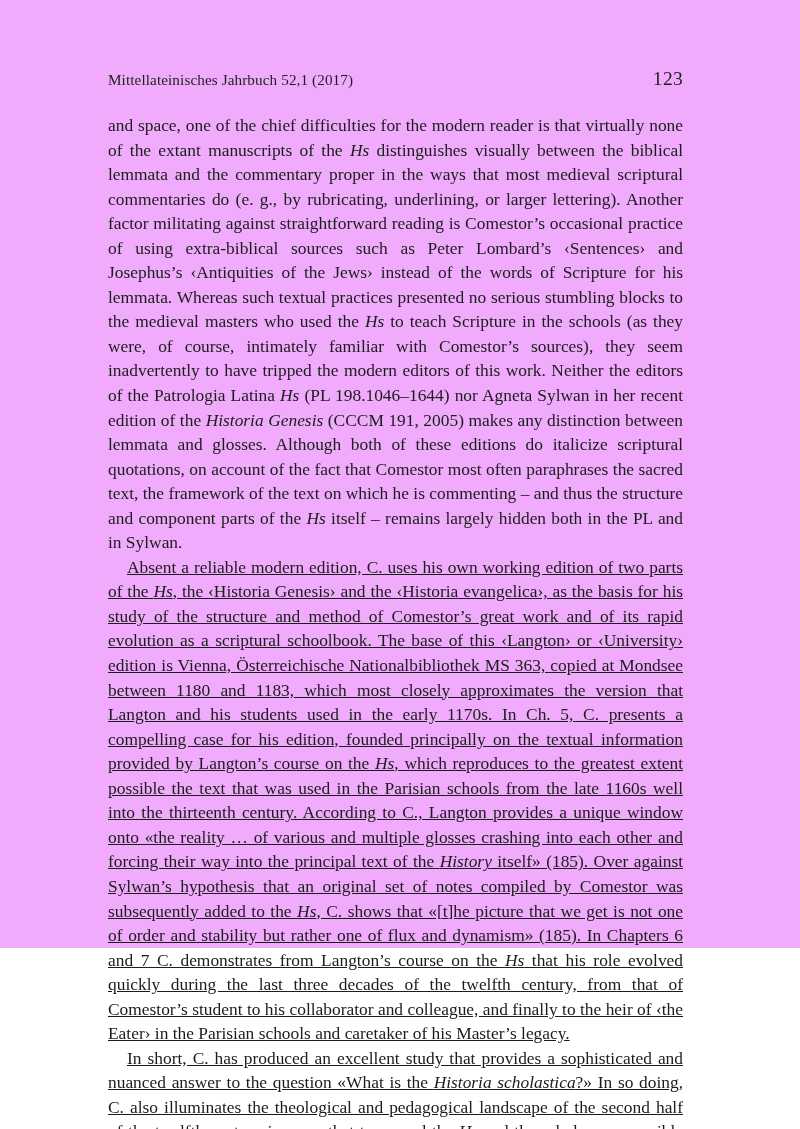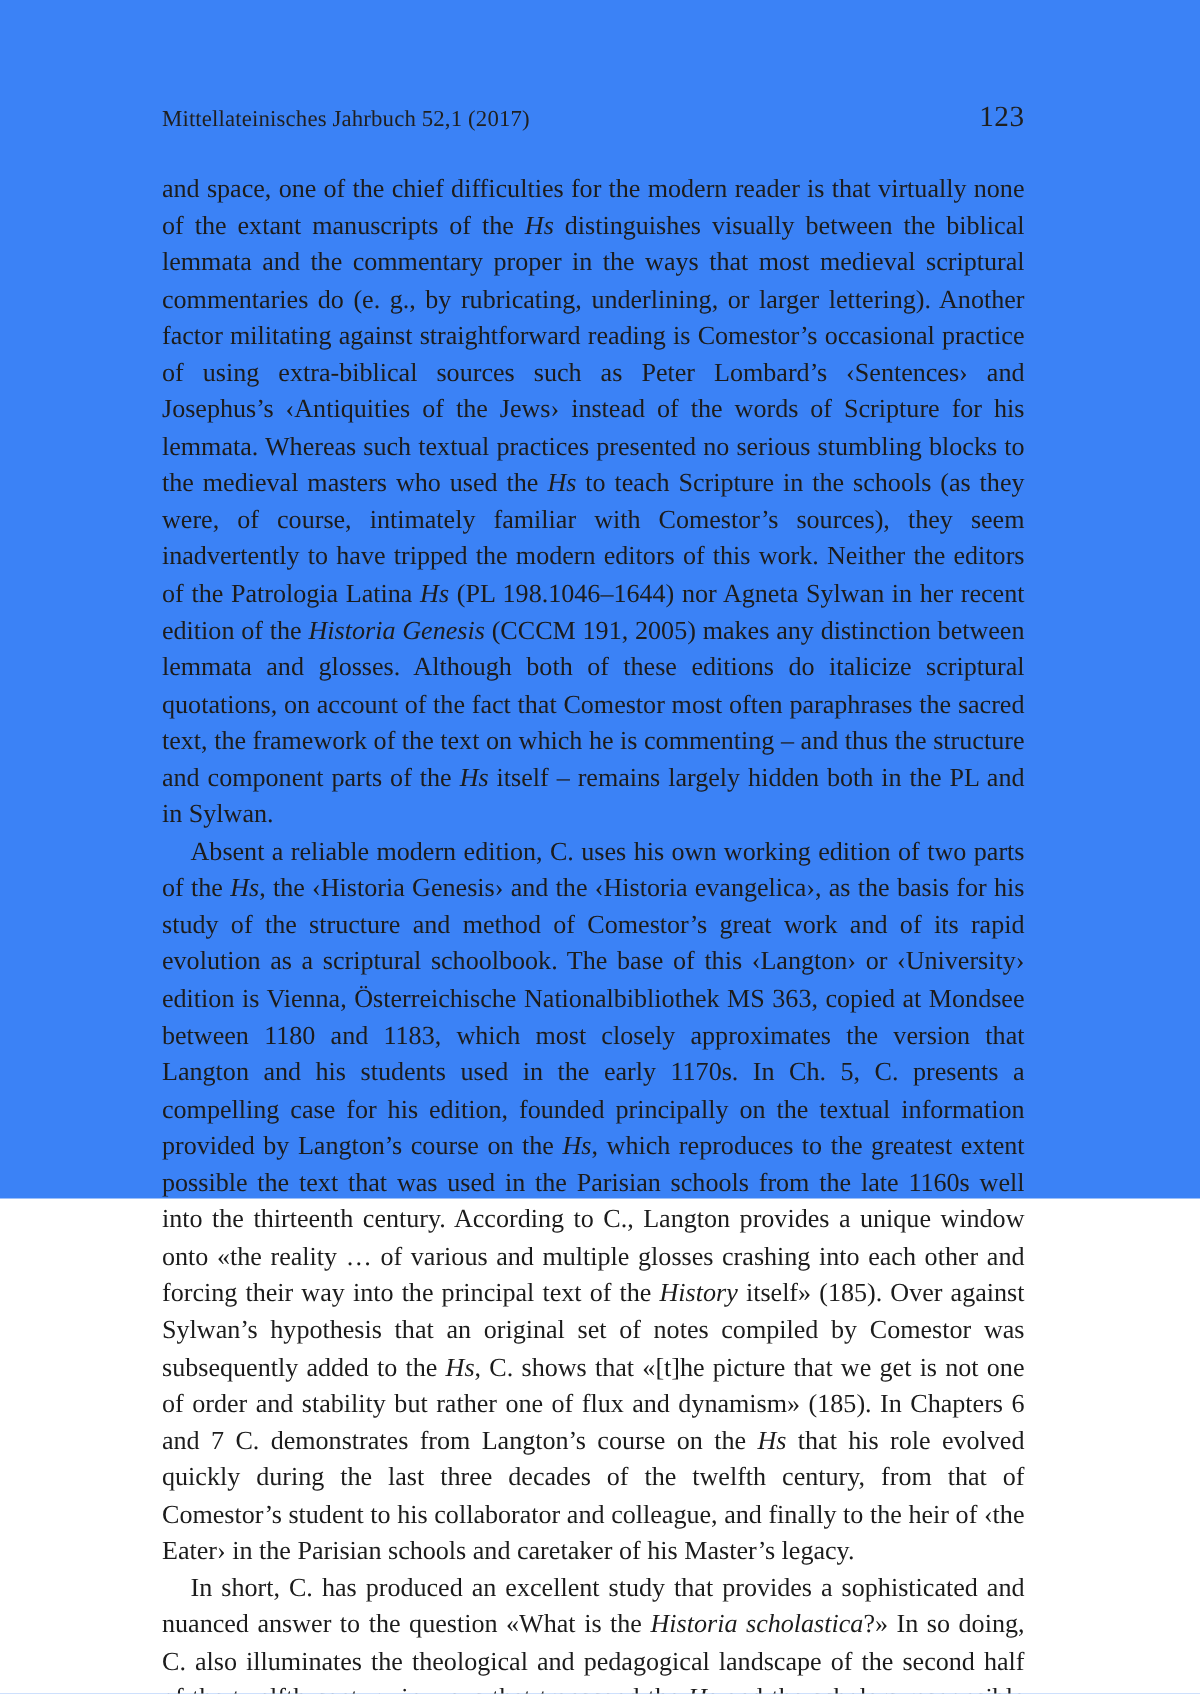--- a/index.html
+++ b/index.html
@@ -10,22 +10,22 @@
   body {
     width: 800px;
     height: 1129px;
     font-family: "Liberation Serif", "DejaVu Serif", serif;
     color: #1a1a1a;
     -webkit-font-smoothing: antialiased;
   }
   .page {
     position: relative;
     width: 800px;
-    height: 799px;
-    background: #3b82f6;
+    height: 948px;
+    background: #f0abfc;
     box-sizing: border-box;
   }
   .running-head {
     position: absolute;
     left: 108px;
     top: 68px;
     width: 575px;
     display: flex;
     align-items: baseline;
     justify-content: space-between;
@@ -52,20 +52,21 @@
     text-justify: inter-word;
     hyphens: manual;
     color: #1c1c1c;
   }
   .body-text p {
     margin: 0;
     text-indent: 0;
   }
   .body-text p.indent {
     text-indent: 19px;
+    text-decoration: underline;
   }
   .body-text i {
     font-style: italic;
   }
 </style>
 </head>
 <body>
 
 <div class="page">
 

